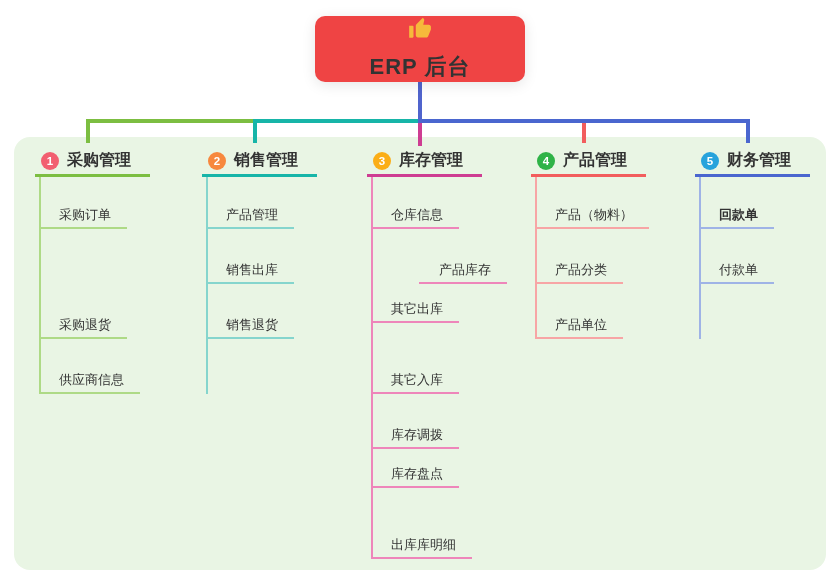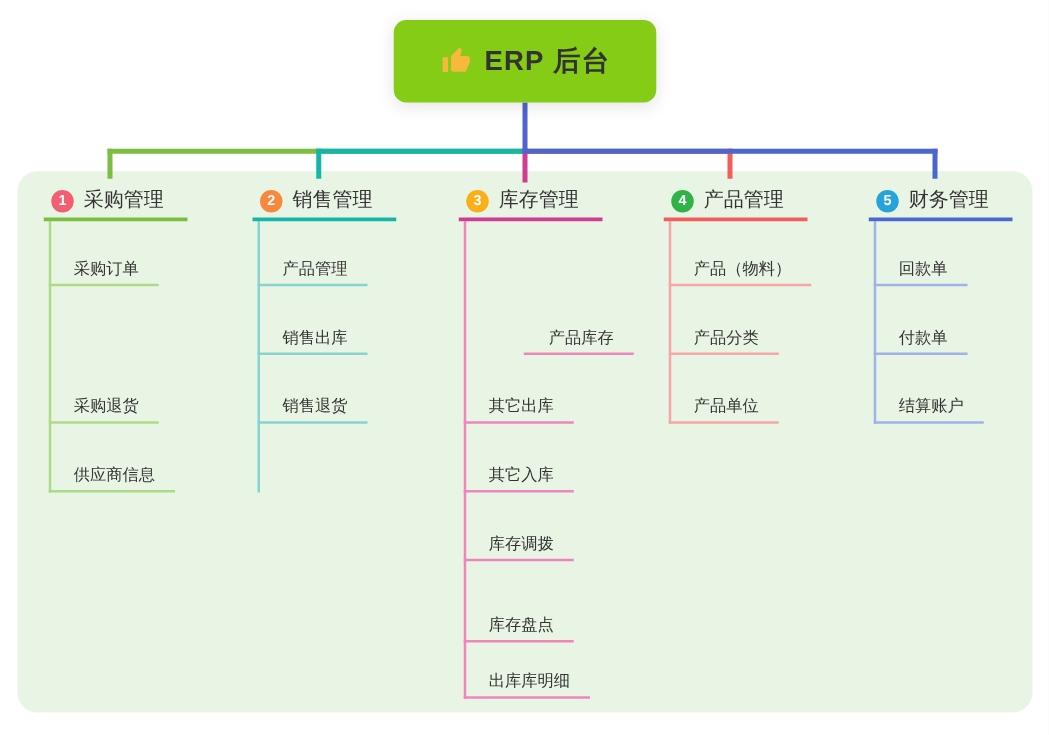--- a/index.html
+++ b/index.html
@@ -9,40 +9,41 @@
     font-family:"Liberation Sans","DejaVu Sans",sans-serif;
     color:#333;
   }
   #stage{position:absolute;inset:0;}
   .panel{
     position:absolute;left:14px;top:137px;width:812px;height:433px;
     border-radius:16px;
   }
   .root-card{
     position:absolute;left:315px;top:16px;width:210px;height:66px;
-    background:#84cc16;border-radius:10px;
+    background:#ef4444;border-radius:10px;
     box-shadow:0 3px 14px rgba(0,0,0,0.10);
     display:flex;align-items:center;justify-content:center;gap:10px;
     z-index:5;
+    flex-direction:column;
   }
   .root-card .label{font-size:22px;font-weight:600;color:#333;letter-spacing:1px;}
   .seg{position:absolute;}
   .branch{position:absolute;top:147px;width:170px;}
   .branch-title{
     box-sizing:border-box;width:115px;height:30px;
     border-bottom:3px solid #888;
     display:flex;align-items:center;padding-left:6px;gap:8px;
     position:relative;z-index:2;
   }
   .badge{
     width:18px;height:18px;border-radius:50%;flex:0 0 18px;
     display:flex;align-items:center;justify-content:center;
     color:#fff;font-size:11.5px;font-weight:700;
   }
-  .branch-label{font-size:16px;font-weight:400;color:#333;white-space:nowrap;}
+  .branch-label{font-size:16px;font-weight:700;color:#333;white-space:nowrap;}
   .spine{position:absolute;left:4px;top:30px;width:2px;}
   .child{
     position:absolute;left:4px;width:max-content;
     padding:0 16px 4px 20px;border-bottom:2px solid #aaa;
     font-size:13px;line-height:17px;color:#333;white-space:nowrap;
   }
 </style>
 </head>
 <body>
 
@@ -91,41 +92,41 @@
         <div class="child" style="top: 59px; border-bottom-color: rgb(133, 213, 205);">产品管理</div>
         <div class="child" style="top: 114px; border-bottom-color: rgb(133, 213, 205);">销售出库</div>
         <div class="child" style="top: 169px; border-bottom-color: rgb(133, 213, 205);">销售退货</div>
       </div>
       <div class="branch" style="left: 367px;">
         <div class="branch-title" style="border-bottom-color: rgb(206, 61, 146);">
           <span class="badge" style="background: rgb(251, 174, 23);">3</span>
           <span class="branch-label">库存管理</span>
         </div>
         <div class="spine" style="background: rgb(238, 134, 186); height: 382px;"></div>
+        <div class="child" style="top: 59px; border-bottom-color: rgb(238, 134, 186);">仓库信息</div>
         <div class="child" style="top: 114px; border-bottom-color: rgb(238, 134, 186); margin-left: 48px;">产品库存</div>
-        <div class="child" style="top: 169px; border-bottom-color: rgb(238, 134, 186);">其它出库</div>
+        <div class="child" style="top: 153px; border-bottom-color: rgb(238, 134, 186);">其它出库</div>
         <div class="child" style="top: 224px; border-bottom-color: rgb(238, 134, 186);">其它入库</div>
         <div class="child" style="top: 279px; border-bottom-color: rgb(238, 134, 186);">库存调拨</div>
-        <div class="child" style="top: 344px; border-bottom-color: rgb(238, 134, 186);">库存盘点</div>
+        <div class="child" style="top: 318px; border-bottom-color: rgb(238, 134, 186);">库存盘点</div>
         <div class="child" style="top: 389px; border-bottom-color: rgb(238, 134, 186);">出库库明细</div>
       </div>
       <div class="branch" style="left: 531px;">
         <div class="branch-title" style="border-bottom-color: rgb(242, 93, 93);">
           <span class="badge" style="background: rgb(47, 179, 71);">4</span>
           <span class="branch-label">产品管理</span>
         </div>
         <div class="spine" style="background: rgb(247, 165, 165); height: 162px;"></div>
         <div class="child" style="top: 59px; border-bottom-color: rgb(247, 165, 165);">产品（物料）</div>
         <div class="child" style="top: 114px; border-bottom-color: rgb(247, 165, 165);">产品分类</div>
         <div class="child" style="top: 169px; border-bottom-color: rgb(247, 165, 165);">产品单位</div>
       </div>
       <div class="branch" style="left: 695px;">
         <div class="branch-title" style="border-bottom-color: rgb(74, 102, 207);">
           <span class="badge" style="background: rgb(39, 163, 220);">5</span>
           <span class="branch-label">财务管理</span>
         </div>
         <div class="spine" style="background: rgb(159, 179, 230); height: 162px;"></div>
-        <div class="child" style="top: 59px; border-bottom-color: rgb(159, 179, 230);">回款单</div>
+        <div class="child" style="top: 59px; border-bottom-color: rgb(159, 179, 230); font-weight: bold;">回款单</div>
         <div class="child" style="top: 114px; border-bottom-color: rgb(159, 179, 230);">付款单</div>
-        <div class="child" style="top: 169px; border-bottom-color: rgb(159, 179, 230);">结算账户</div>
       </div>
     </div>
 </div>
 
 </body></html>

